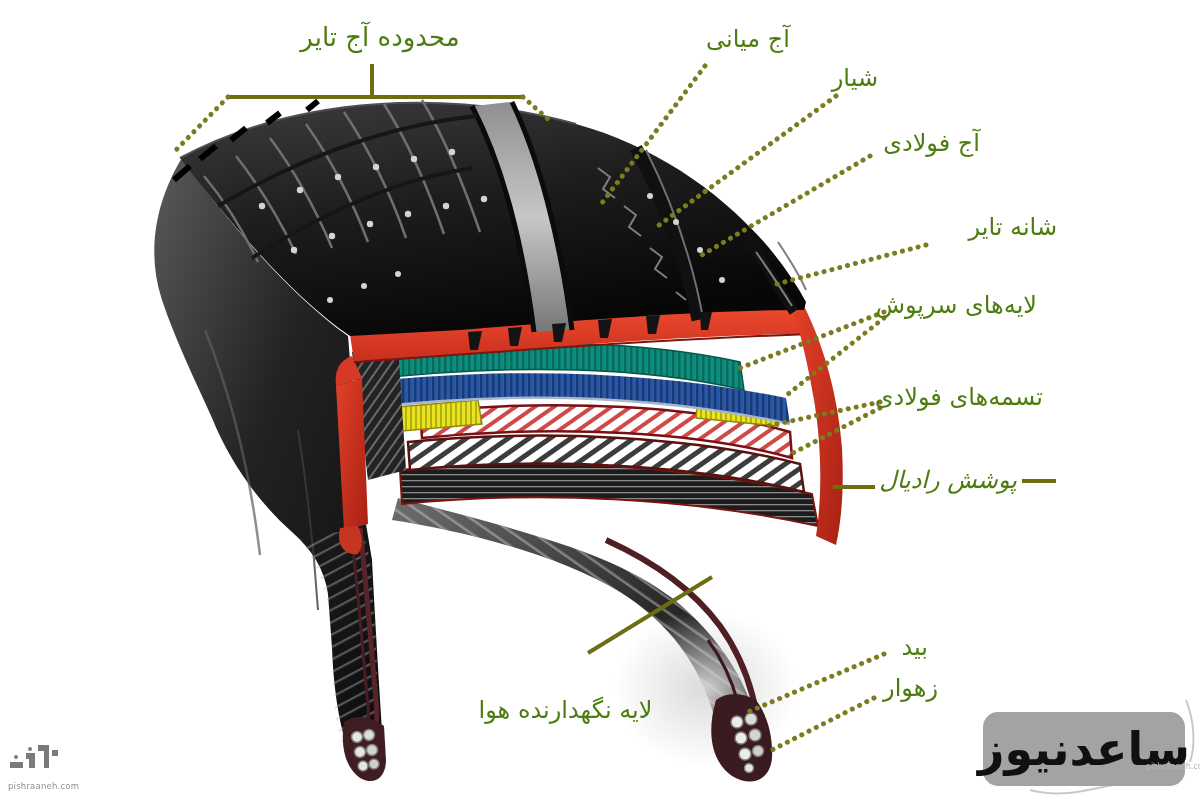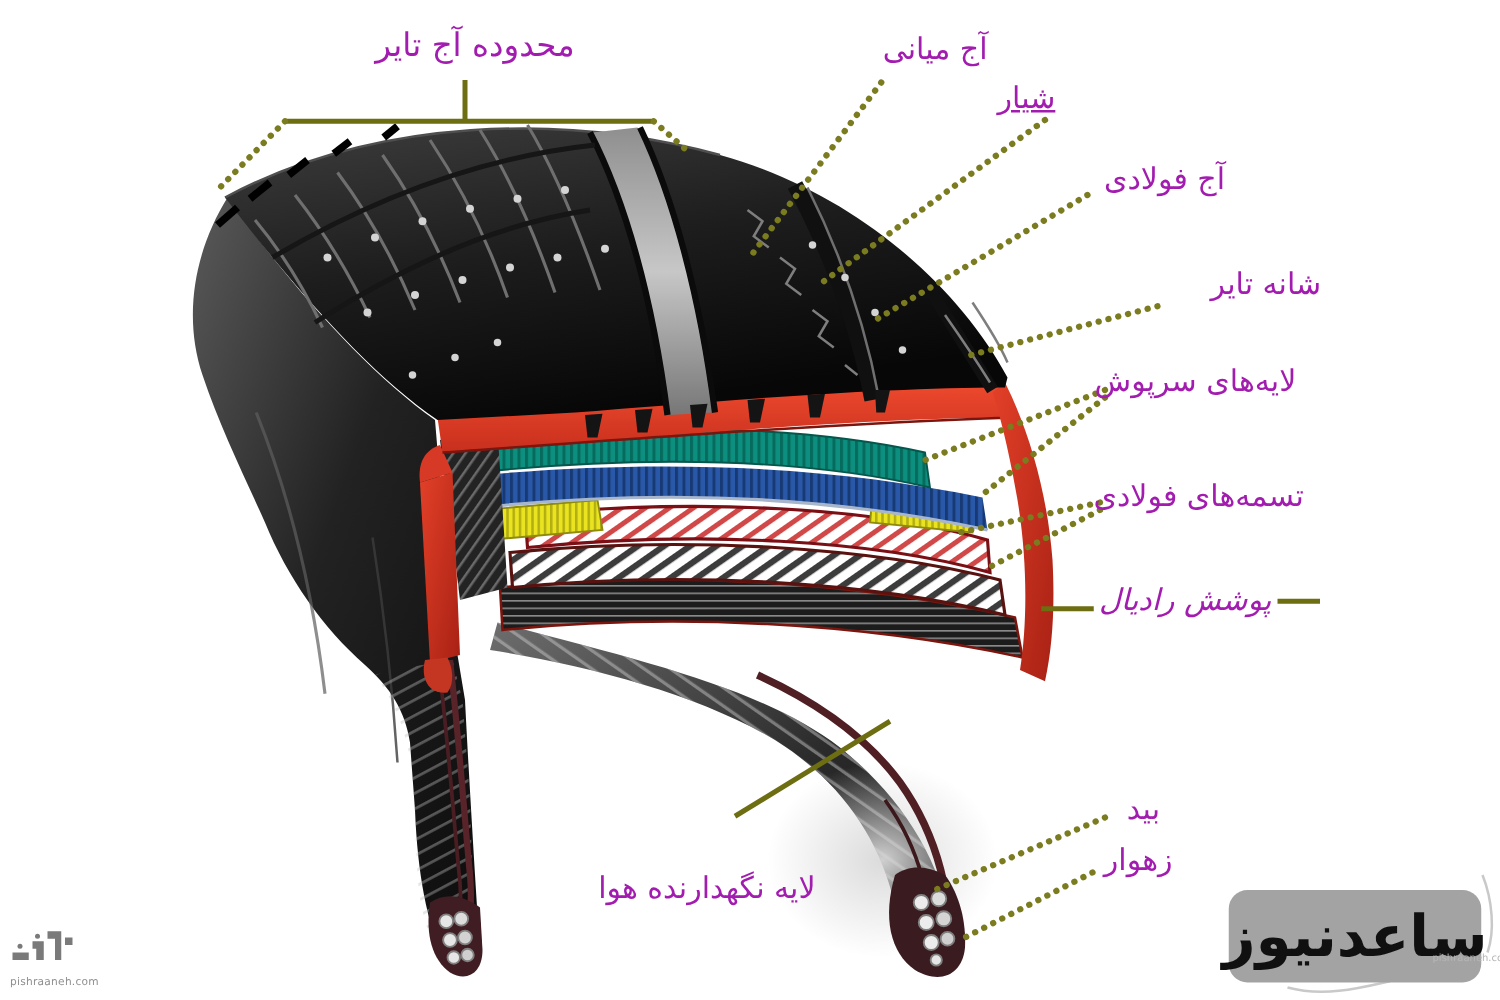--- a/index.html
+++ b/index.html
@@ -1,23 +1,23 @@
 <!DOCTYPE html>
 <html><head>
 <meta charset="utf-8">
 <style>
   html,body{margin:0;padding:0;background:#ffffff;}
   .stage{position:relative;width:1200px;height:800px;background:#ffffff;overflow:hidden;
          font-family:"DejaVu Sans",sans-serif;}
   .tire-svg{position:absolute;left:0;top:0;}
-  .lb{position:absolute;color:#a21caf;font-size:24px;direction:rtl;white-space:nowrap;
+  .lb{position:absolute;color:#4d7c0f;font-size:24px;direction:rtl;white-space:nowrap;
       font-family:"DejaVu Sans",sans-serif;}
   #lb-tread-area{left:255px;top:22px;width:250px;text-align:center;font-size:26px;}
   #lb-center-tread{left:650px;top:25px;width:140px;text-align:right;}
-  #lb-groove{left:798px;top:64px;width:80px;text-align:left;text-decoration:underline;}
+  #lb-groove{left:798px;top:64px;width:80px;text-align:right;}
   #lb-side-tread{left:855px;top:129px;width:125px;text-align:right;}
   #lb-tire-shoulder{left:932px;top:213px;width:125px;text-align:right;}
   #lb-cap-plies{left:877px;top:291px;width:160px;text-align:right;}
   #lb-steel-belts{left:873px;top:383px;width:170px;text-align:right;}
   #lb-radial-ply{left:872px;top:466px;width:145px;text-align:right;font-style:italic;}
   #lb-bead{left:883px;top:633px;width:45px;text-align:right;}
   #lb-chafer{left:873px;top:674px;width:65px;text-align:right;}
   #lb-liner1{left:468px;top:660px;width:195px;text-align:center;margin-top:36px;}
   #lb-liner2{left:468px;top:700px;width:195px;text-align:center;}
   .badge{position:absolute;left:983px;top:712px;width:202px;height:74px;background:#a3a3a3;

